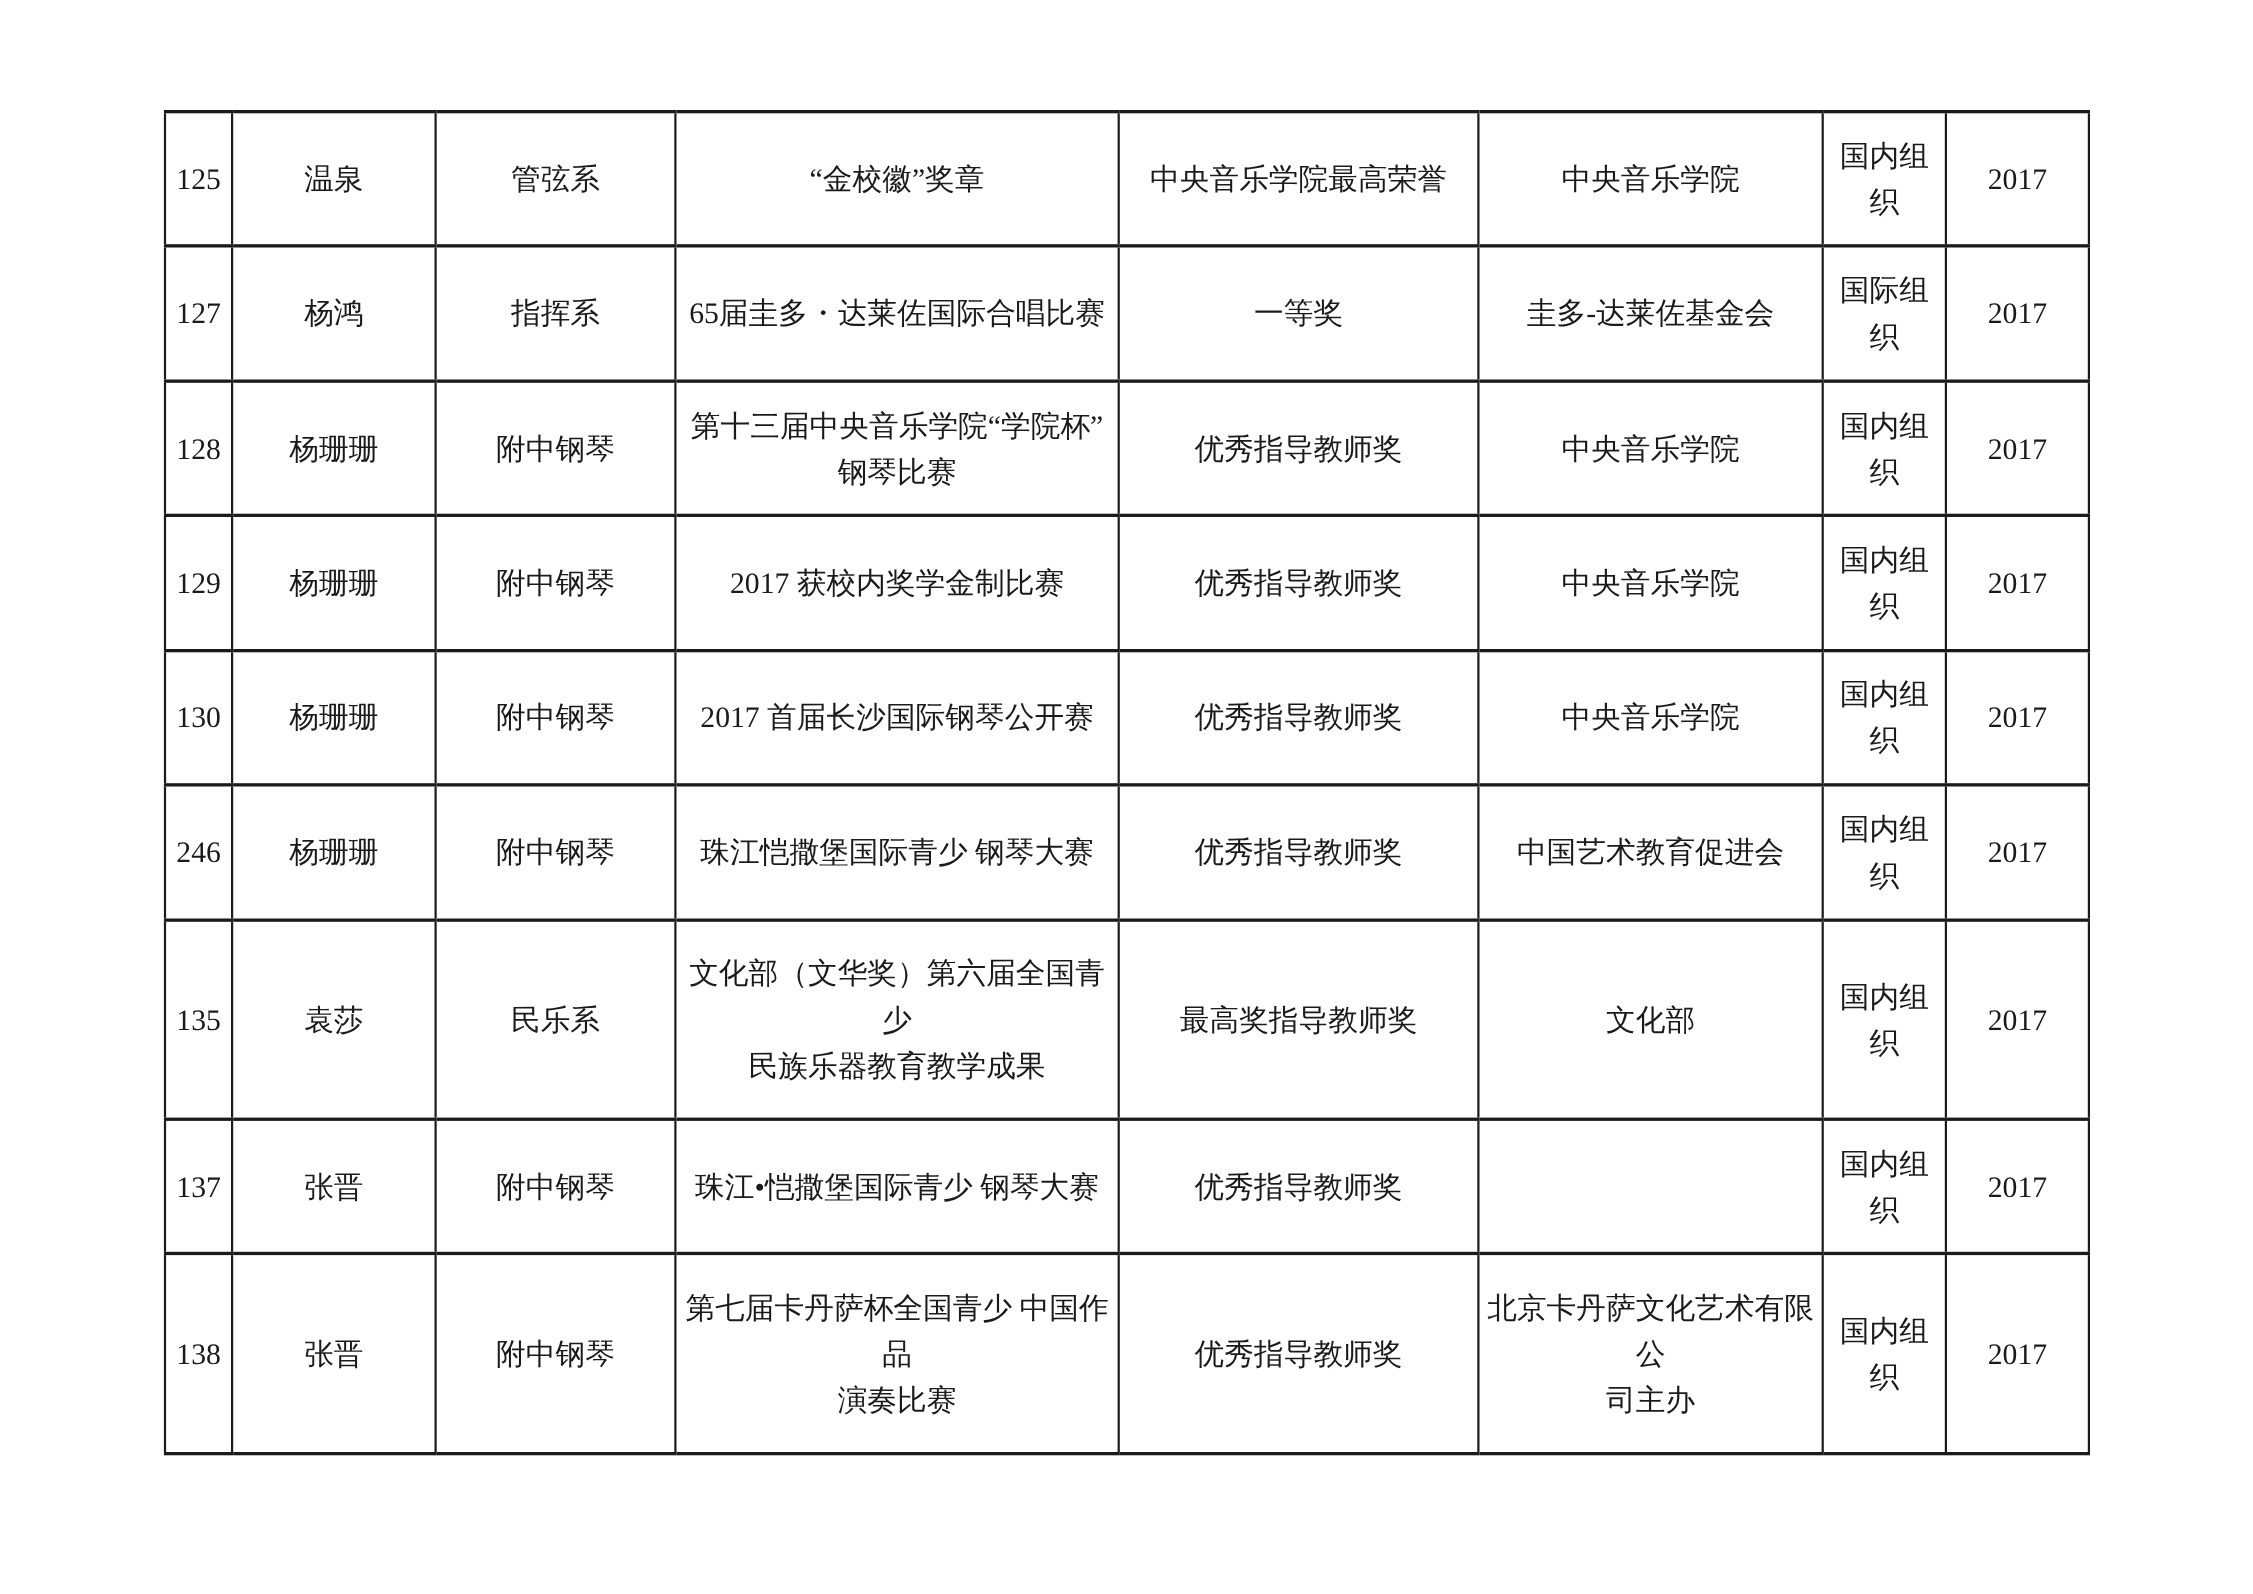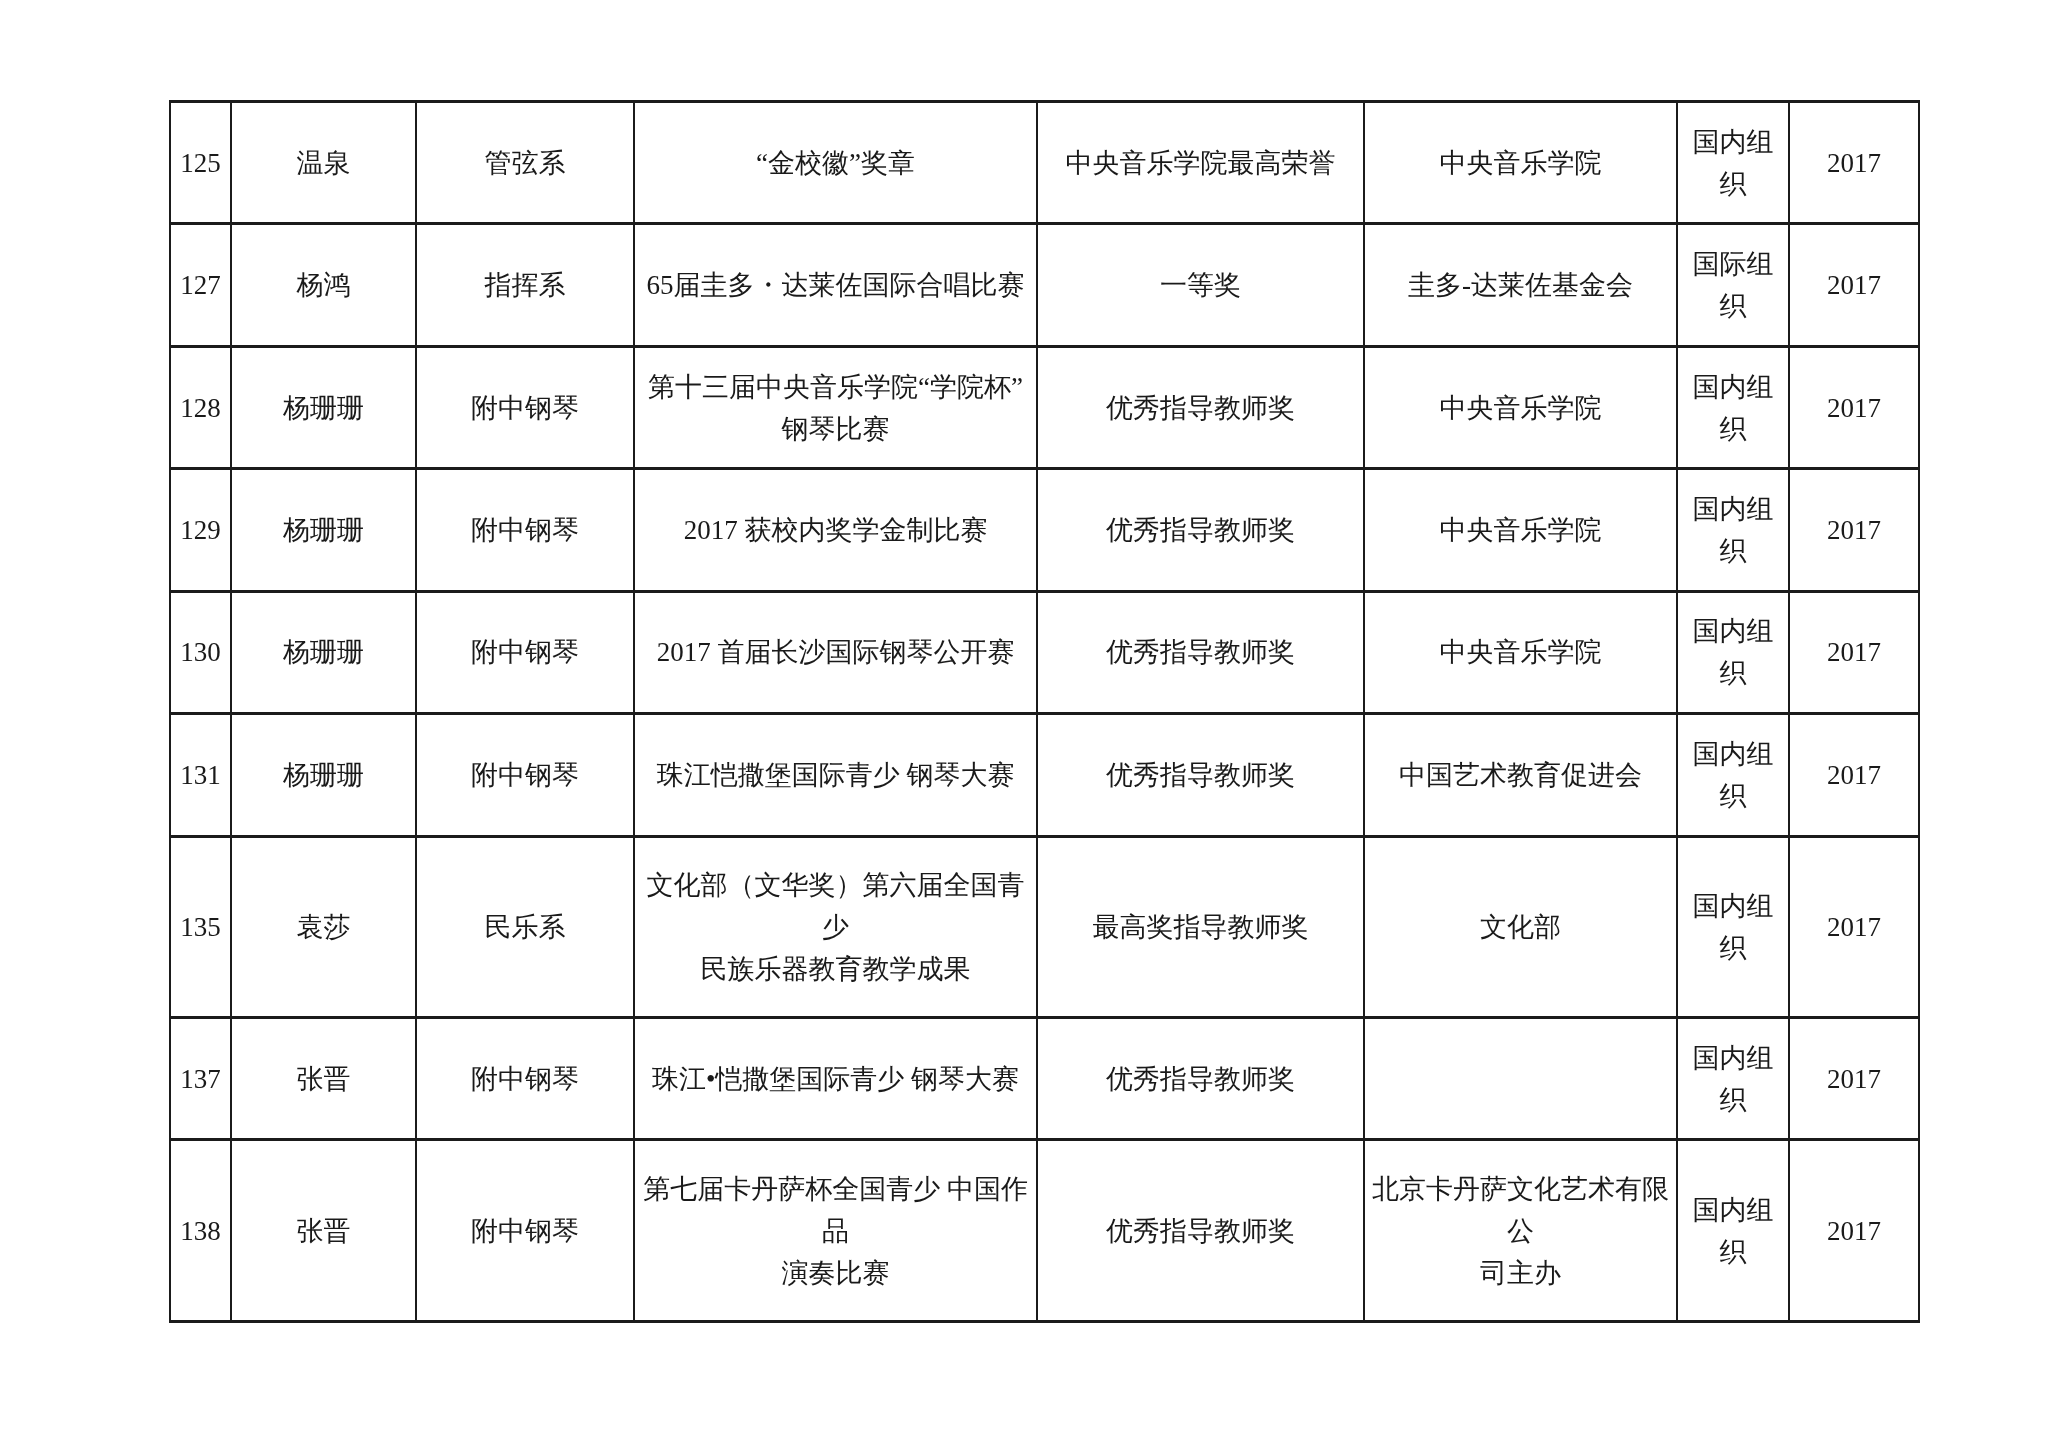--- a/index.html
+++ b/index.html
@@ -14,21 +14,20 @@
   .sheet {
     position: absolute;
     left: 149px;
     top: 100px;
   }
   table.awards {
     border-collapse: collapse;
     table-layout: fixed;
     width: 1749px;
     height: 1223px;
-    margin-left: 20px;
   }
   table.awards td {
     border: 2px solid #1b1b1b;
     border-top-width: 3px;
     border-bottom-width: 3px;
     text-align: center;
     vertical-align: middle;
     font-size: 27px;
     line-height: 42px;
     white-space: pre-line;
@@ -105,21 +104,21 @@
           <td>130</td>
           <td>杨珊珊</td>
           <td>附中钢琴</td>
           <td>2017 首届长沙国际钢琴公开赛</td>
           <td>优秀指导教师奖</td>
           <td>中央音乐学院</td>
           <td>国内组织</td>
           <td>2017</td>
         </tr>
         <tr>
-          <td>131</td>
+          <td>246</td>
           <td>杨珊珊</td>
           <td>附中钢琴</td>
           <td>珠江恺撒堡国际青少 钢琴大赛</td>
           <td>优秀指导教师奖</td>
           <td>中国艺术教育促进会</td>
           <td>国内组织</td>
           <td>2017</td>
         </tr>
         <tr>
           <td>135</td>

